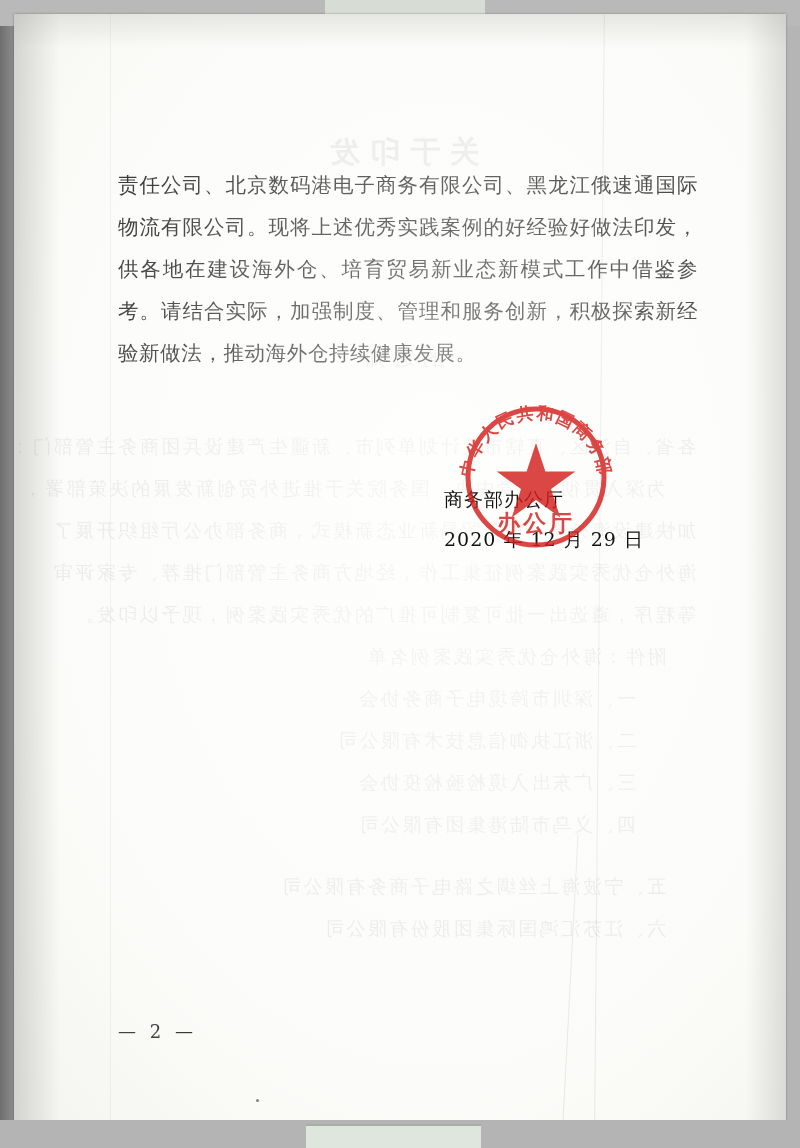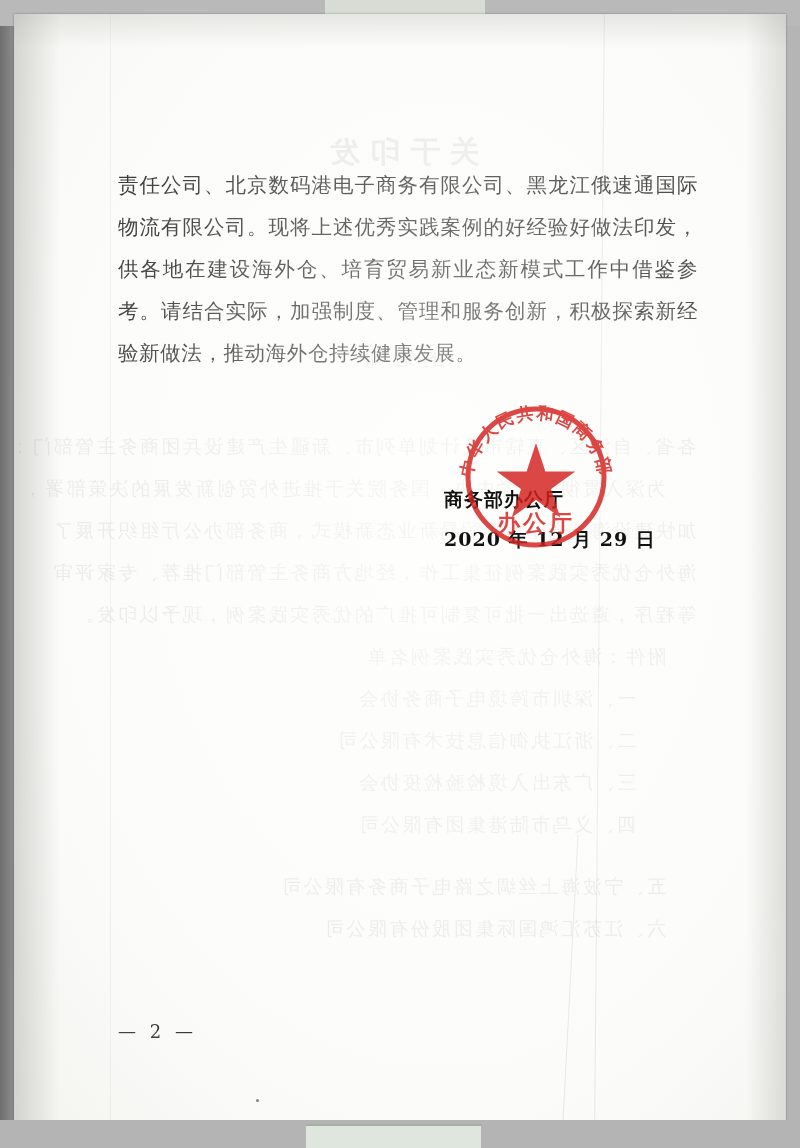--- a/index.html
+++ b/index.html
@@ -122,21 +122,21 @@
     left: 430px;
     top: 465px;
     width: 260px;
     text-align: left;
     color: #111;
     font-size: 19px;
     line-height: 40px;
     letter-spacing: 1px;
     z-index: 3;
   }
-  #signature .sig-line { white-space: nowrap; font-weight: bold; }
+  #signature .sig-line { white-space: nowrap; }
   
   #seal {
     position: absolute;
     left: 436px;
     top: 377px;
     width: 172px;
     height: 172px;
     z-index: 4;
     pointer-events: none;
   }

